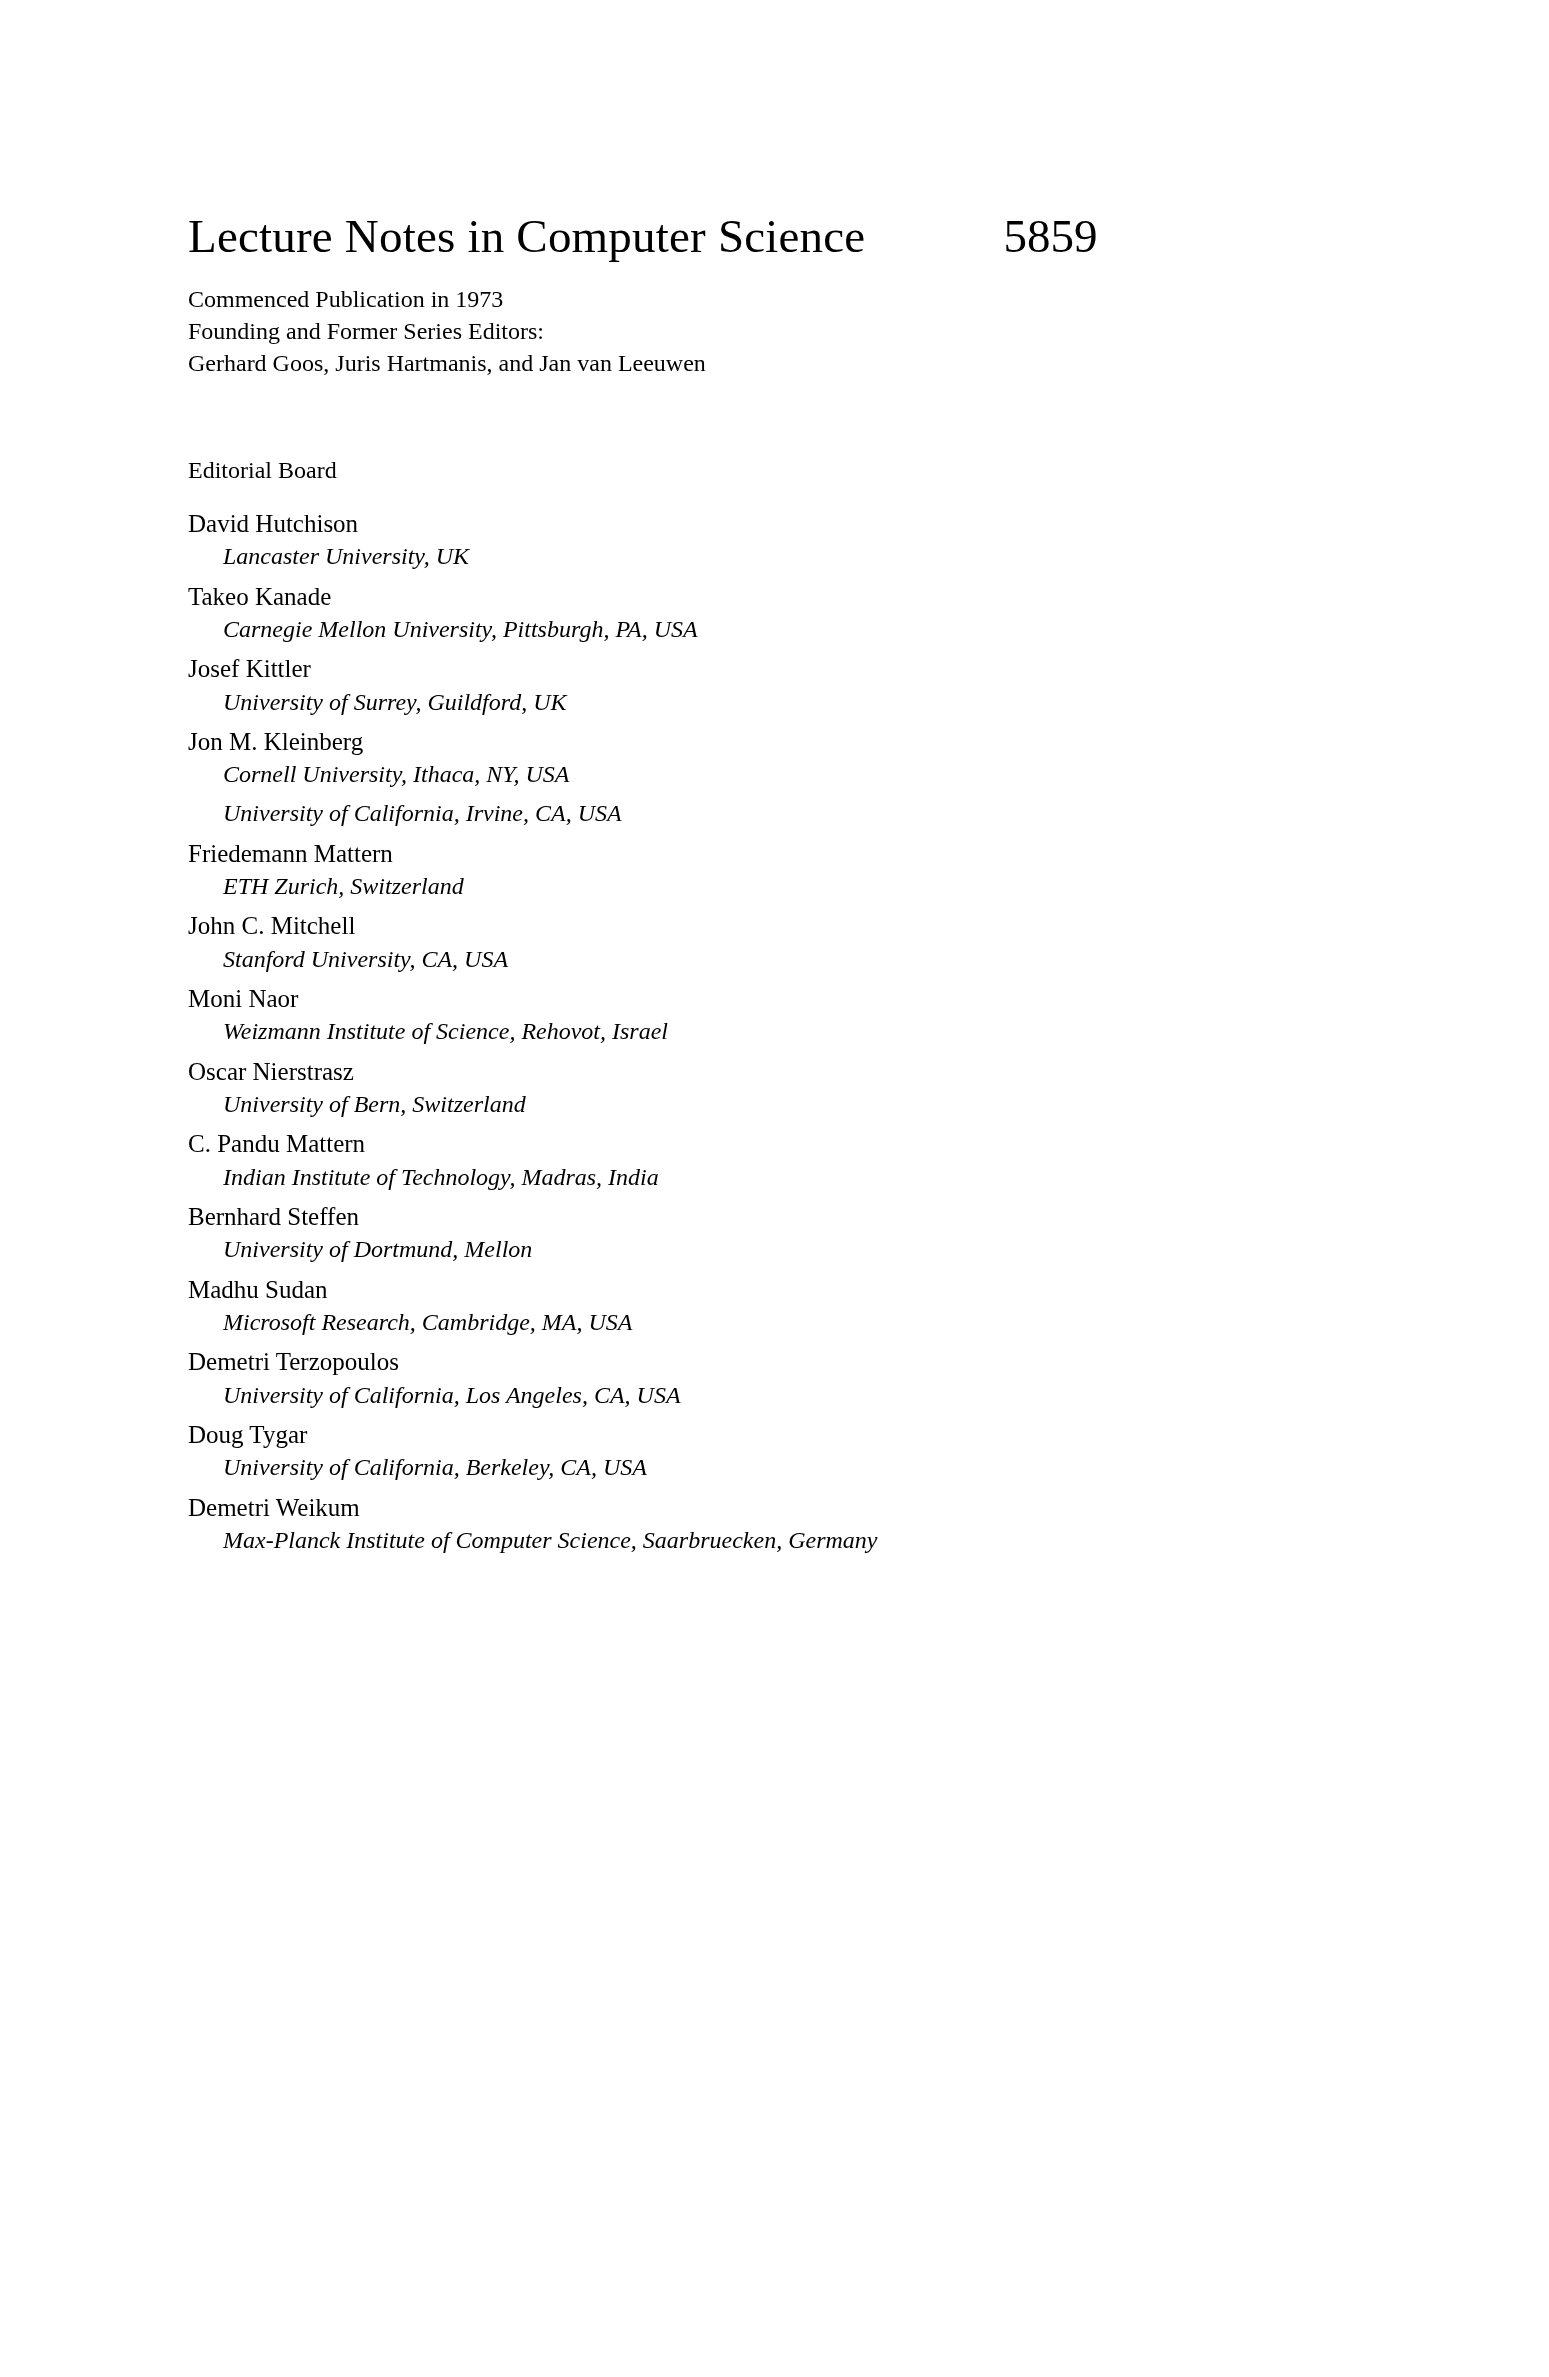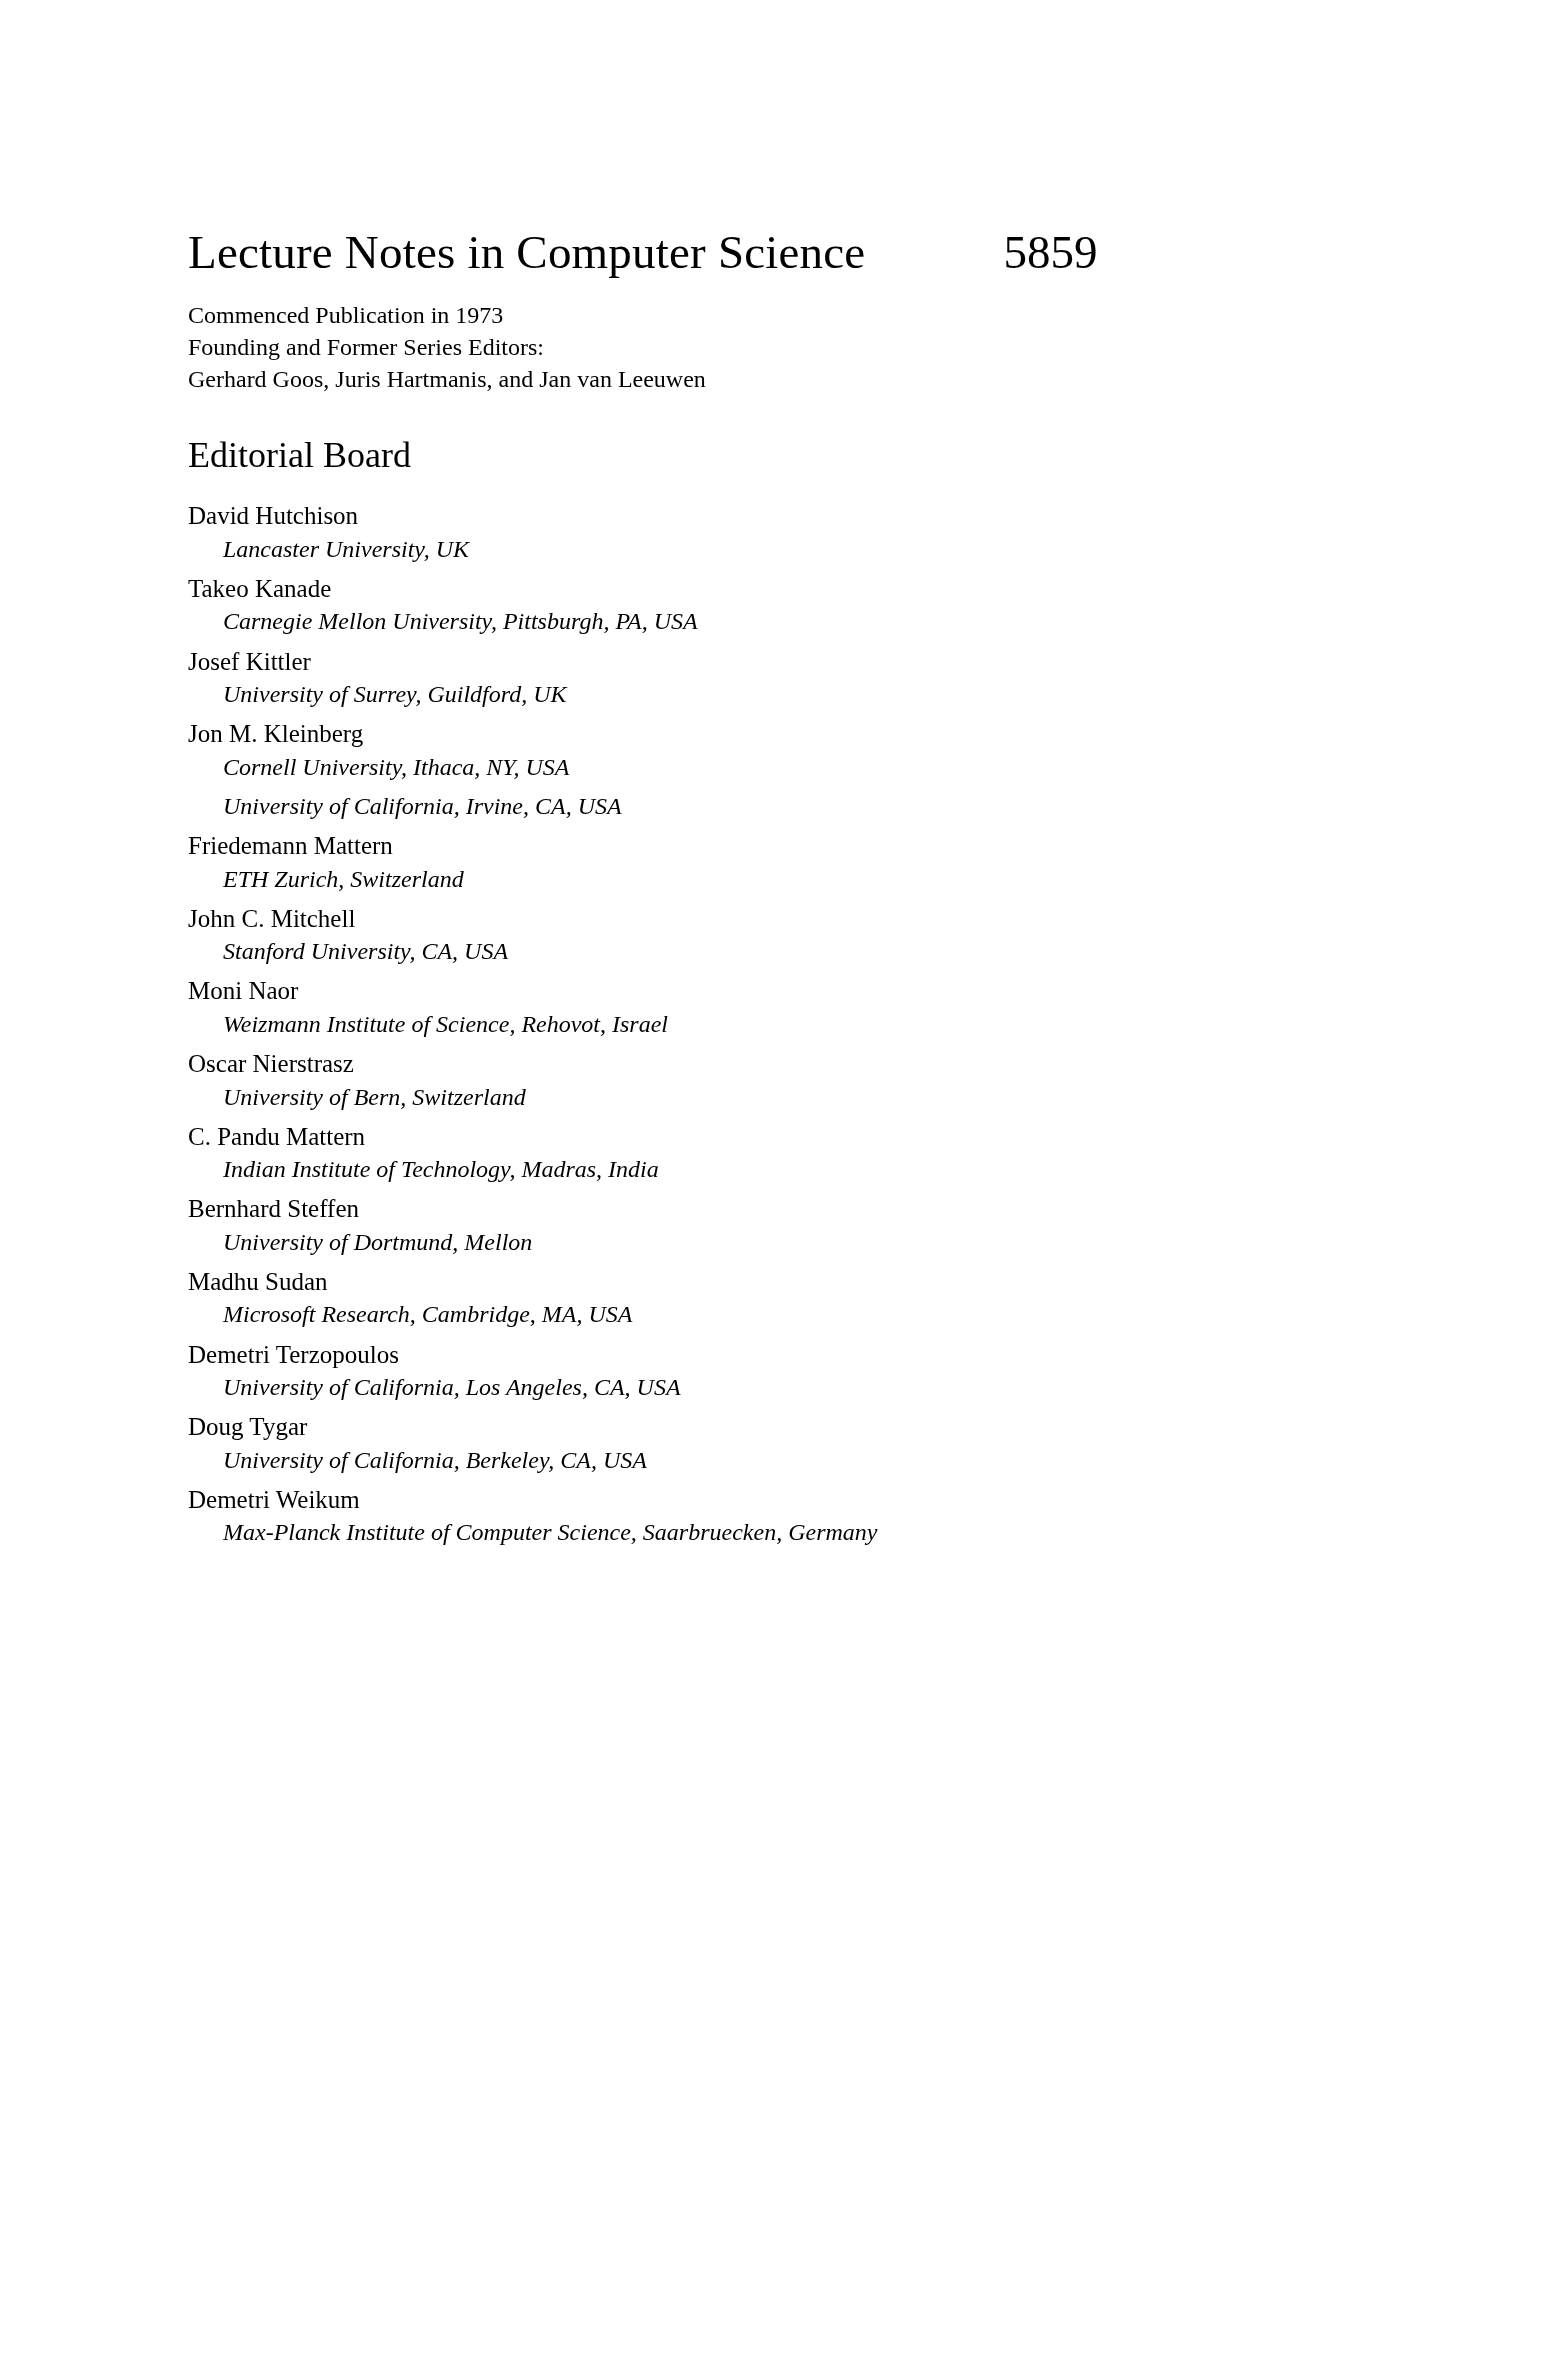--- a/index.html
+++ b/index.html
@@ -18,21 +18,21 @@
   .page {
     position: absolute;
     left: 0; top: 0;
     width: 1549px;
     height: 2377px;
     background: #ffffff;
   }
   .content {
     position: absolute;
     left: 188px;
-    top: 228px;
+    top: 212px;
     width: 1124px;
   }
   .title-row {
     display: flex;
     align-items: baseline;
     justify-content: flex-start;
     width: 1020px;
   }
   .series-title {
     font-size: 47px;
@@ -48,22 +48,22 @@
     text-align: center;
   }
   .sub-block {
     margin-top: 22.5px;
     font-size: 24px;
     line-height: 1.33;
   }
   .sub-italic {
   }
   .board-heading {
-    margin-top: 38px;
-    font-size: 36px;
+    margin-top: 76px;
+    font-size: 24px;
     line-height: 1.2;
   }
   .board-list {
     margin-top: 22.5px;
   }
   .member {
     margin-bottom: 7px;
   }
   .member-name {
     font-size: 25px;

